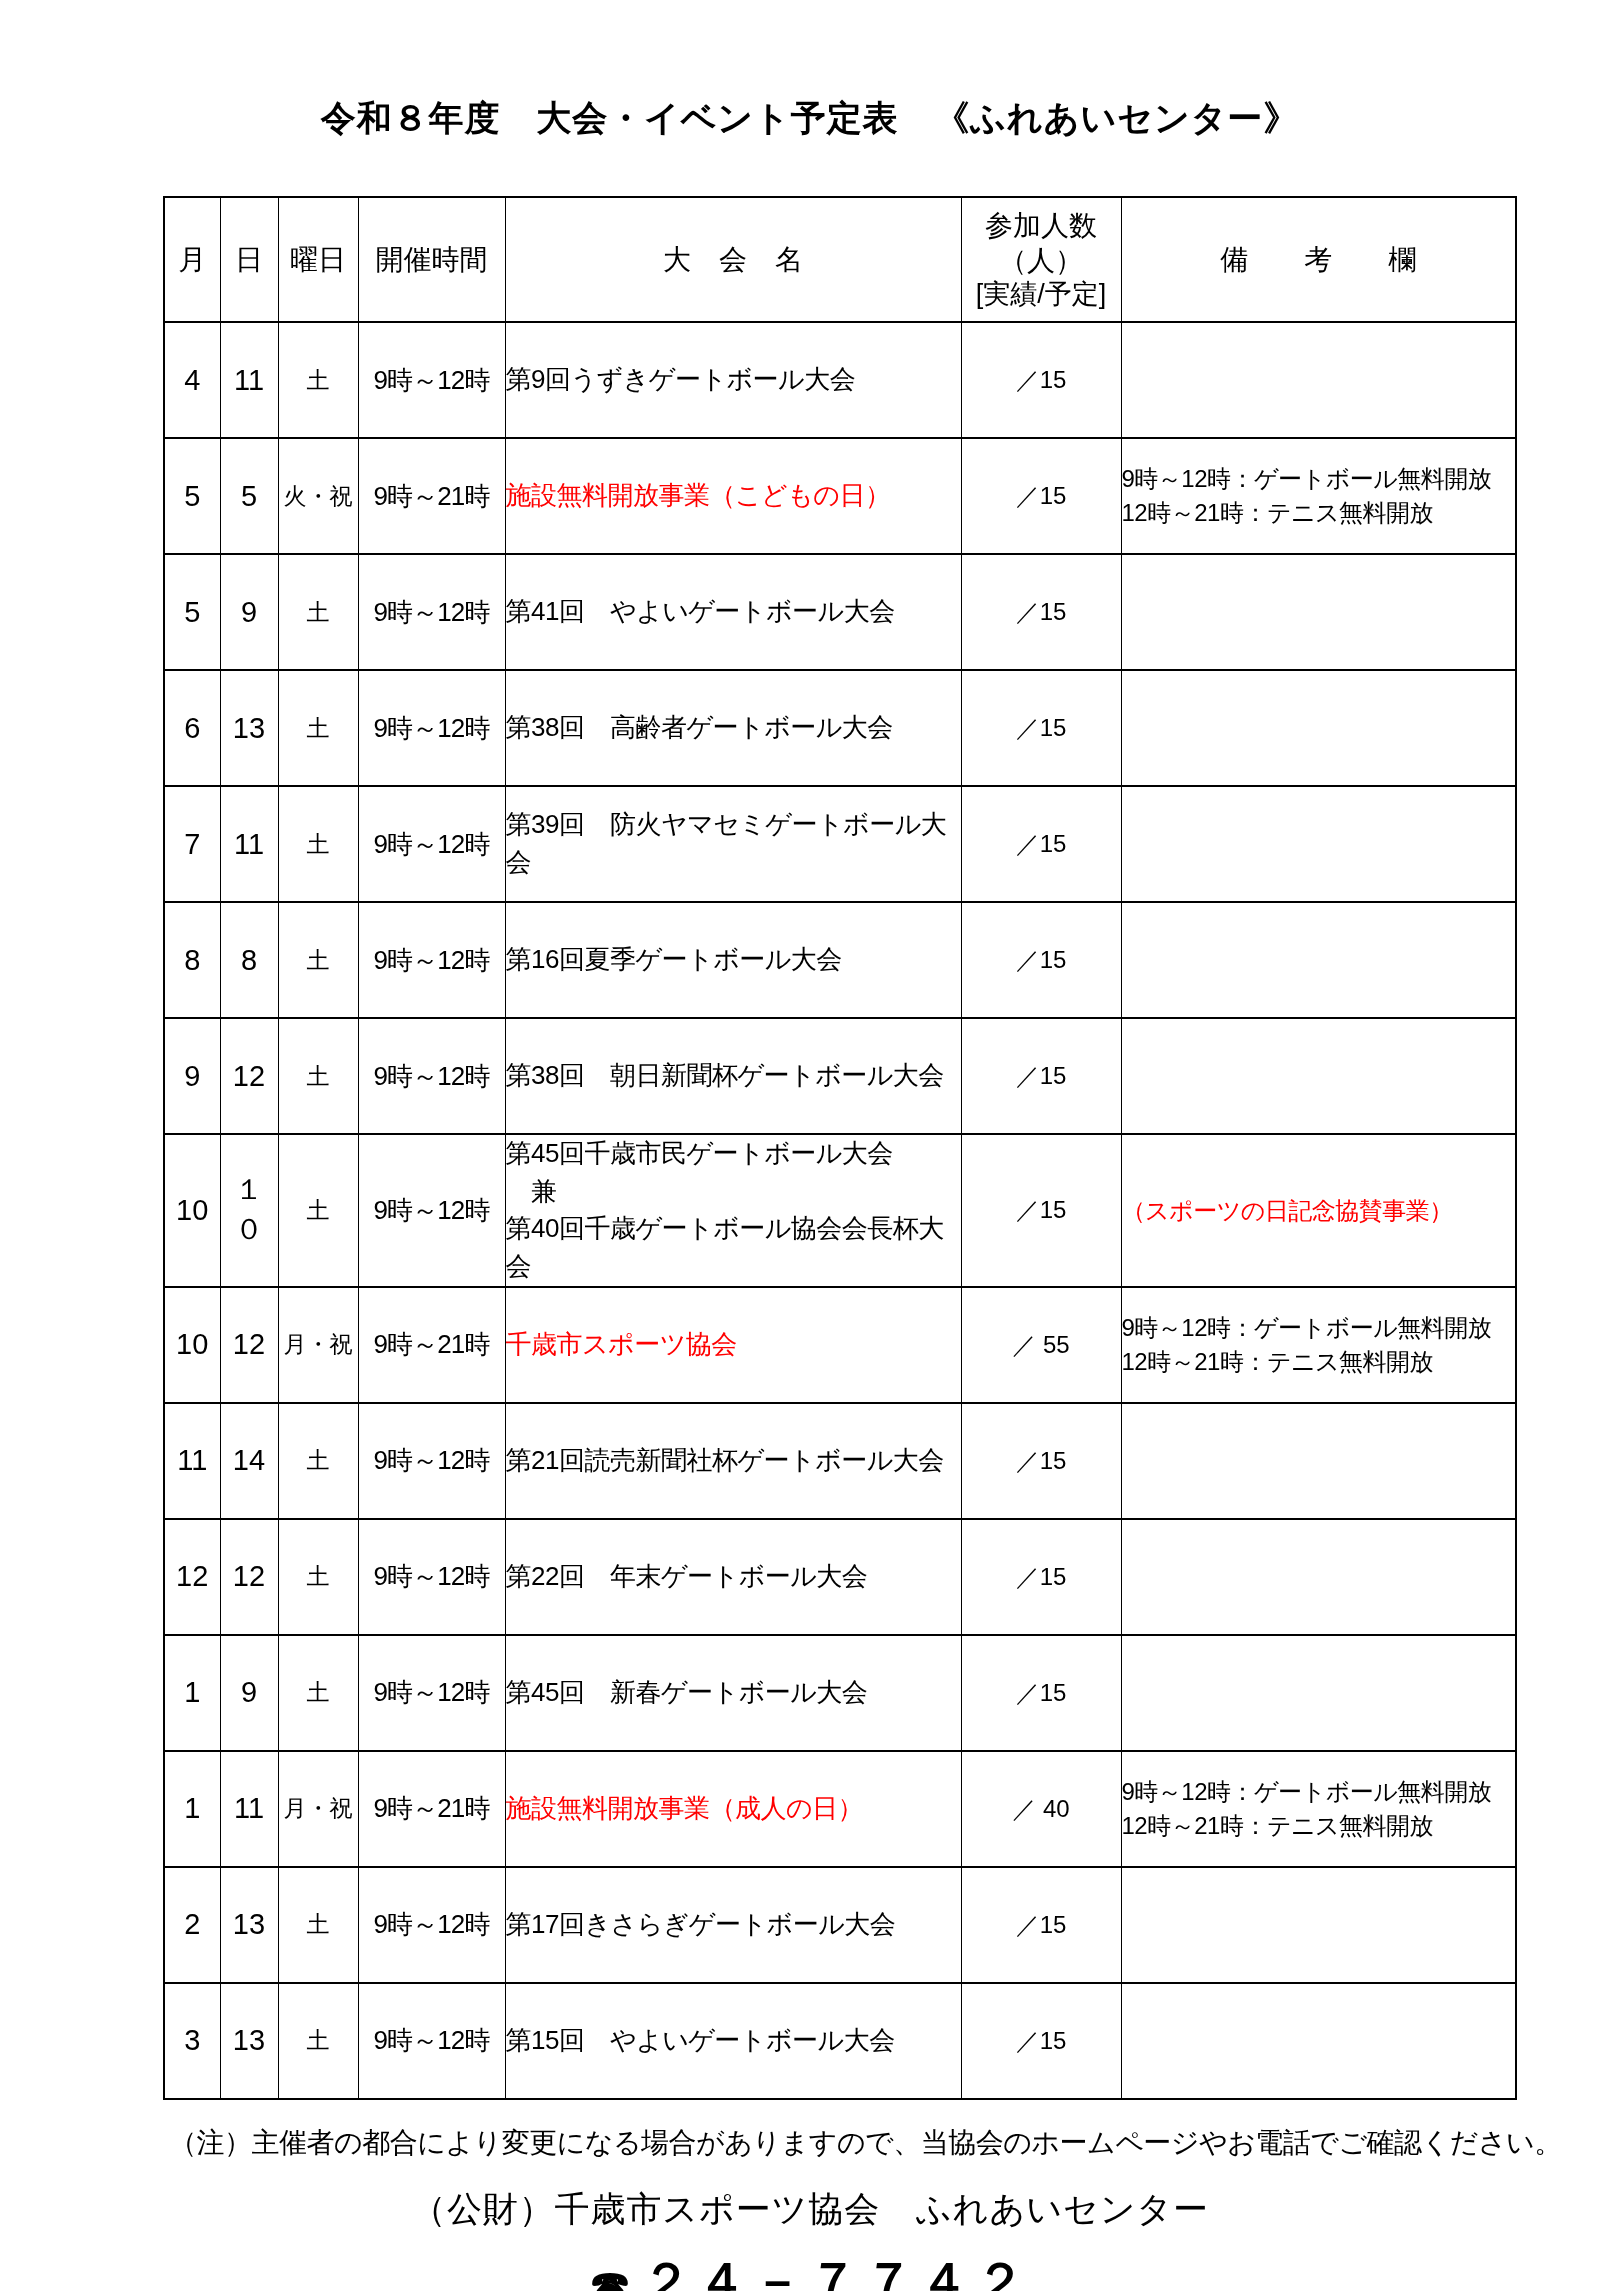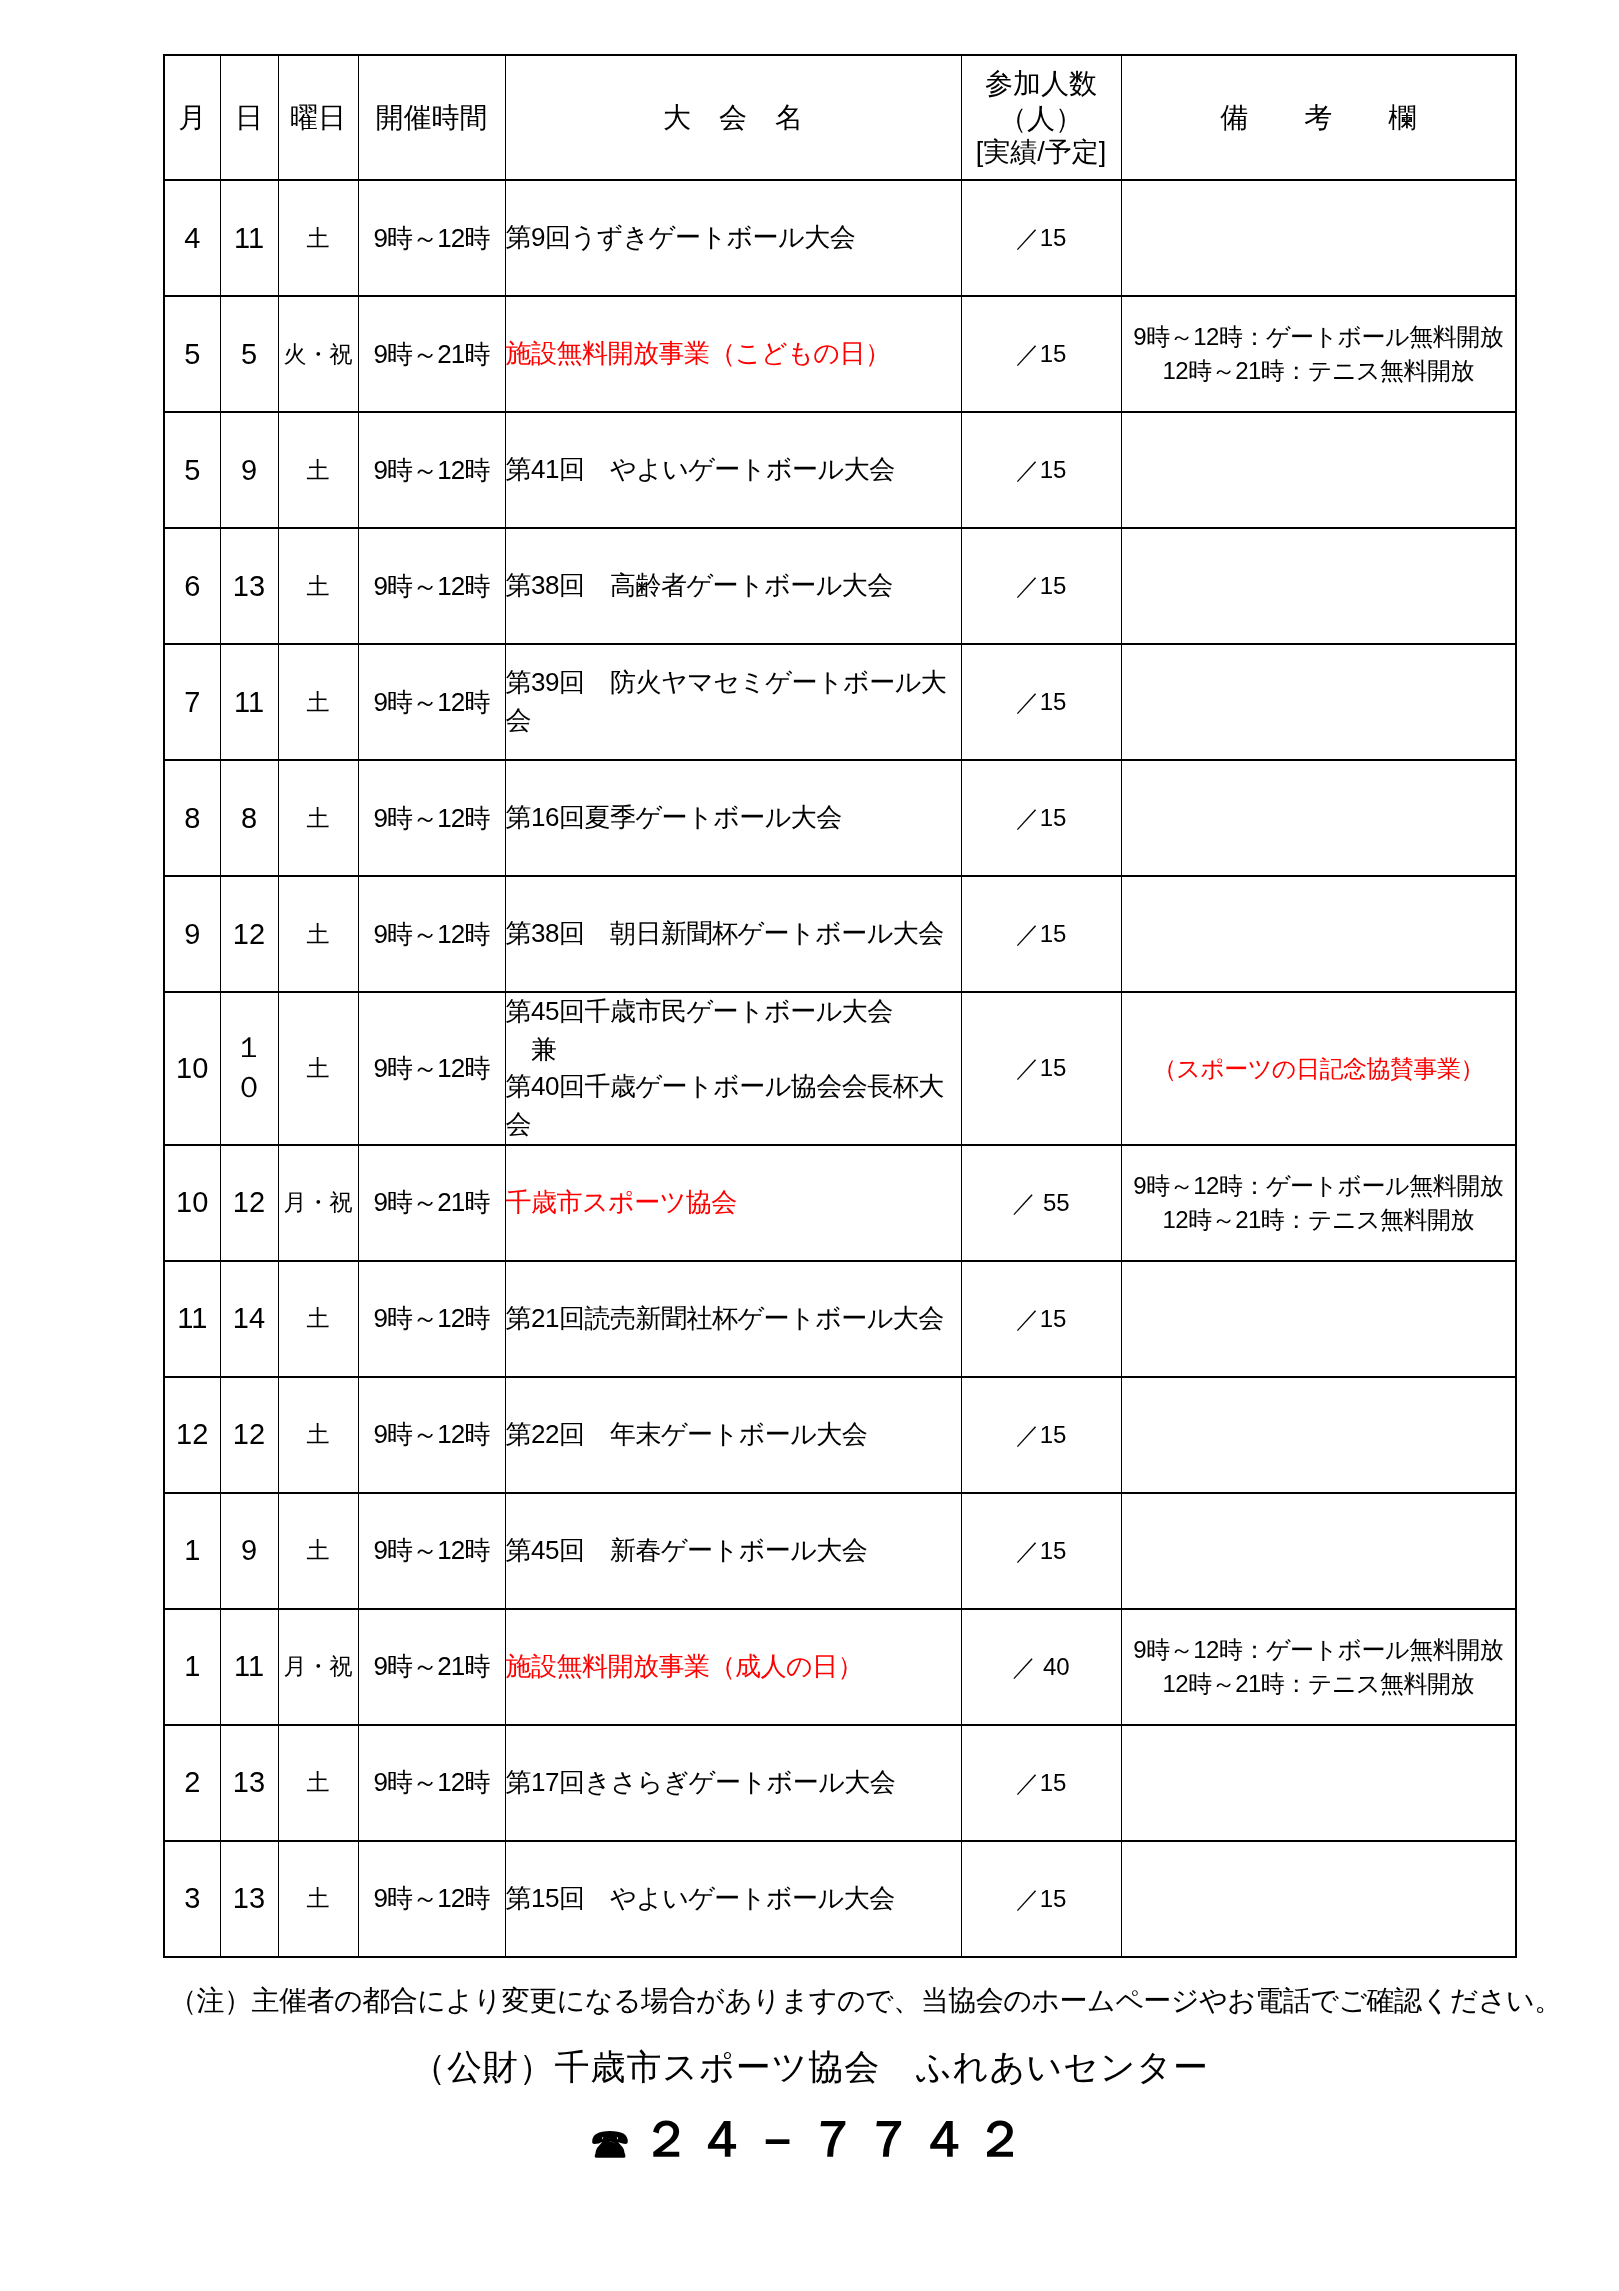--- a/index.html
+++ b/index.html
@@ -47,21 +47,21 @@
     text-align: center;
     line-height: 1.25;
   }
   th .sub { font-size: 27px; }
   td { font-size: 27px; }
   .c-month, .c-day { text-align: center; font-size: 29px; }
   .c-weekday { text-align: center; font-size: 23px; }
   .c-time { text-align: center; font-size: 26px; letter-spacing: -0.9px; }
   .c-event { text-align: left; padding-left: 5.6px; font-size: 26px; line-height: 1.45; letter-spacing: -0.5px; }
   .c-participants { text-align: center; font-size: 24px; }
-  .c-remarks { text-align: center; padding-left: 7.4px; font-size: 24px; line-height: 1.4; letter-spacing: -0.5px; }
+  .c-remarks { text-align: left; padding-left: 7.4px; font-size: 24px; line-height: 1.4; letter-spacing: -0.5px; }
   .red { color: var(--red, #ff0000); }
   .note-line {
     margin: 24px 0 0 169px;
     font-size: 28px;
     letter-spacing: -0.5px;
   }
   .org-line {
     margin-top: 24px;
     text-align: center;
     font-size: 35px;
@@ -75,20 +75,21 @@
     font-weight: bold;
   }
   .phone-line .phone-icon-glyph { font-size: 41px; vertical-align: -1.9px; }
   .phone-line .phone-number { letter-spacing: 5.6px; font-size: 50px; }
 </style>
 </head>
 <body>
 
 <div class="page">
 
+  <div class="doc-title">令和８年度　大会・イベント予定表　《ふれあいセンター》</div>
 
   <table class="schedule">
     <colgroup>
       <col style="width:56px">
       <col style="width:58px">
       <col style="width:80px">
       <col style="width:147px">
       <col style="width:456px">
       <col style="width:160px">
       <col style="width:395px">

